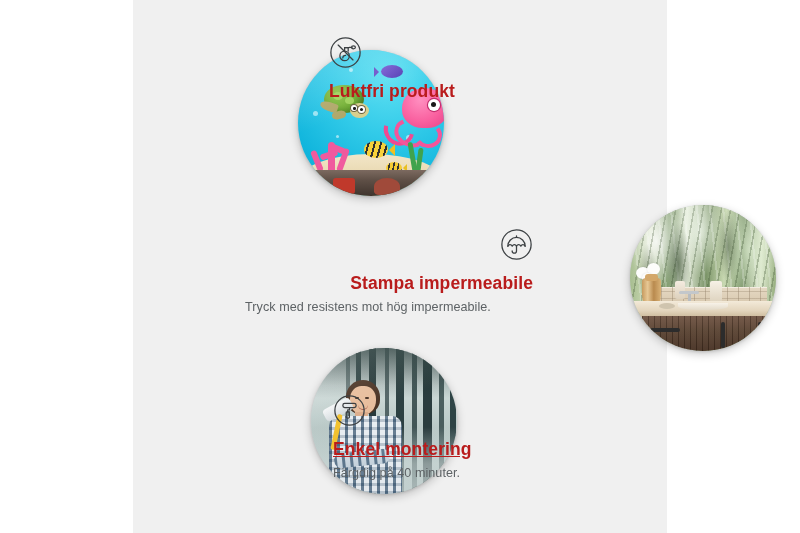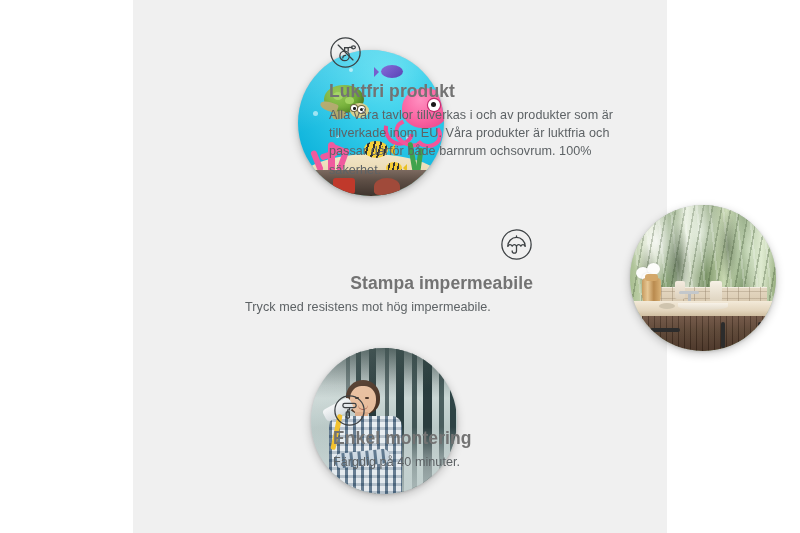--- a/index.html
+++ b/index.html
@@ -21,21 +21,21 @@
   .photo{
     position:absolute;border-radius:50%;overflow:hidden;
     box-shadow:0 3px 10px rgba(0,0,0,.22), 0 1px 3px rgba(0,0,0,.14);
     background:#cfd4d6;
   }
   .photo .layer{position:absolute;inset:0;}
 
   
   .feature{position:absolute;}
   .f-title{
-    font-size:17.5px;font-weight:700;color:#737373;
+    font-size:17.5px;font-weight:700;color:#b91c1c;
     letter-spacing:.1px;margin:0 0 5px 0;line-height:1.15;
   }
   .f-desc{
     font-size:12.6px;color:#5d6265;line-height:1.44;margin:0;
     letter-spacing:.05px;
   }
 
   
   .icon-badge{width:33px;height:33px;display:block;}
   .icon-badge svg{display:block;width:33px;height:33px;}
@@ -345,21 +345,20 @@
           <path d="M14.5 26.5c0-3.6 2.8-6.4 6.3-6.4s6.3 2.8 6.3 6.4-2.8 6.4-6.3 6.4-6.3-2.8-6.3-6.4z"></path>
           <path d="M20.8 20.1v-4.6h4.8v4.6"></path>
           <path d="M20.8 15.5h5.6"></path>
           <path d="M27.2 15.2c2.2-.4 3.9.3 4.4 1.6"></path>
           <ellipse cx="32.6" cy="15.1" rx="2.6" ry="2"></ellipse>
           <path d="M18.3 29.3c.3-1.9 1.8-3.3 3.7-3.4"></path>
           <path d="M12.2 12.1 32 31.9"></path>
         </svg>
       </span>
       <p class="f-title" style="margin-top:12px;">Luktfri produkt</p>
-      <p class="f-desc">Alla våra tavlor tillverkas i och av produkter som är tillverkade inom EU. Våra produkter är luktfria och passar därför både barnrum ochsovrum. 100% säkerhet.</p>
     </div>
 
     <div class="photo ph2">
       <div class="layer bath-wall">
         <div class="leafveins"></div>
         <div class="leafdark"></div>
         <div class="backsplash"></div>
         <div class="towel"></div>
         <div class="bottle"></div>
         <div class="flowers">
@@ -424,18 +423,18 @@
 
     <div class="feature" style="left:200px;top:394px;width:300px;">
       <span class="icon-badge">
         <svg viewBox="0 0 44 44" fill="none" stroke="#3c4043" stroke-width="1.7" stroke-linecap="round" stroke-linejoin="round">
           <circle cx="22" cy="22" r="19.5"></circle>
           <rect x="13.2" y="12.6" width="17.6" height="5.6" rx="2.4"></rect>
           <path d="M22 18.2v3.1h-2.4v2.6"></path>
           <rect x="17.6" y="23.9" width="4.2" height="8.2" rx="1.1"></rect>
         </svg>
       </span>
-      <p class="f-title" style="margin-top:1px;">Enkel montering</p>
+      <p class="f-title" style="margin-top:12px;text-decoration:underline;">Enkel montering</p>
       <p class="f-desc">Färgdig på 40 minuter.</p>
     </div>
 
   </div>
 </div>
 
 </body></html>

